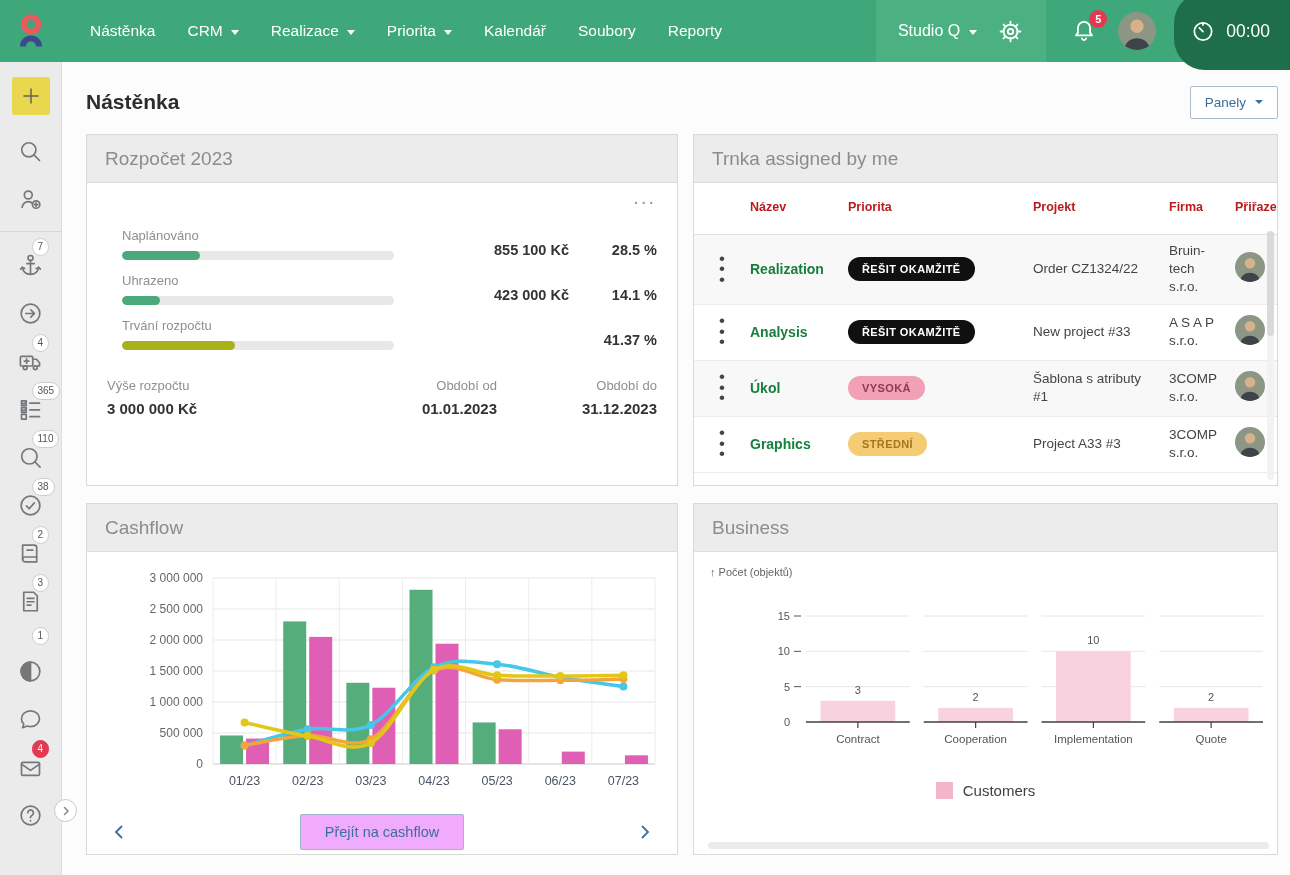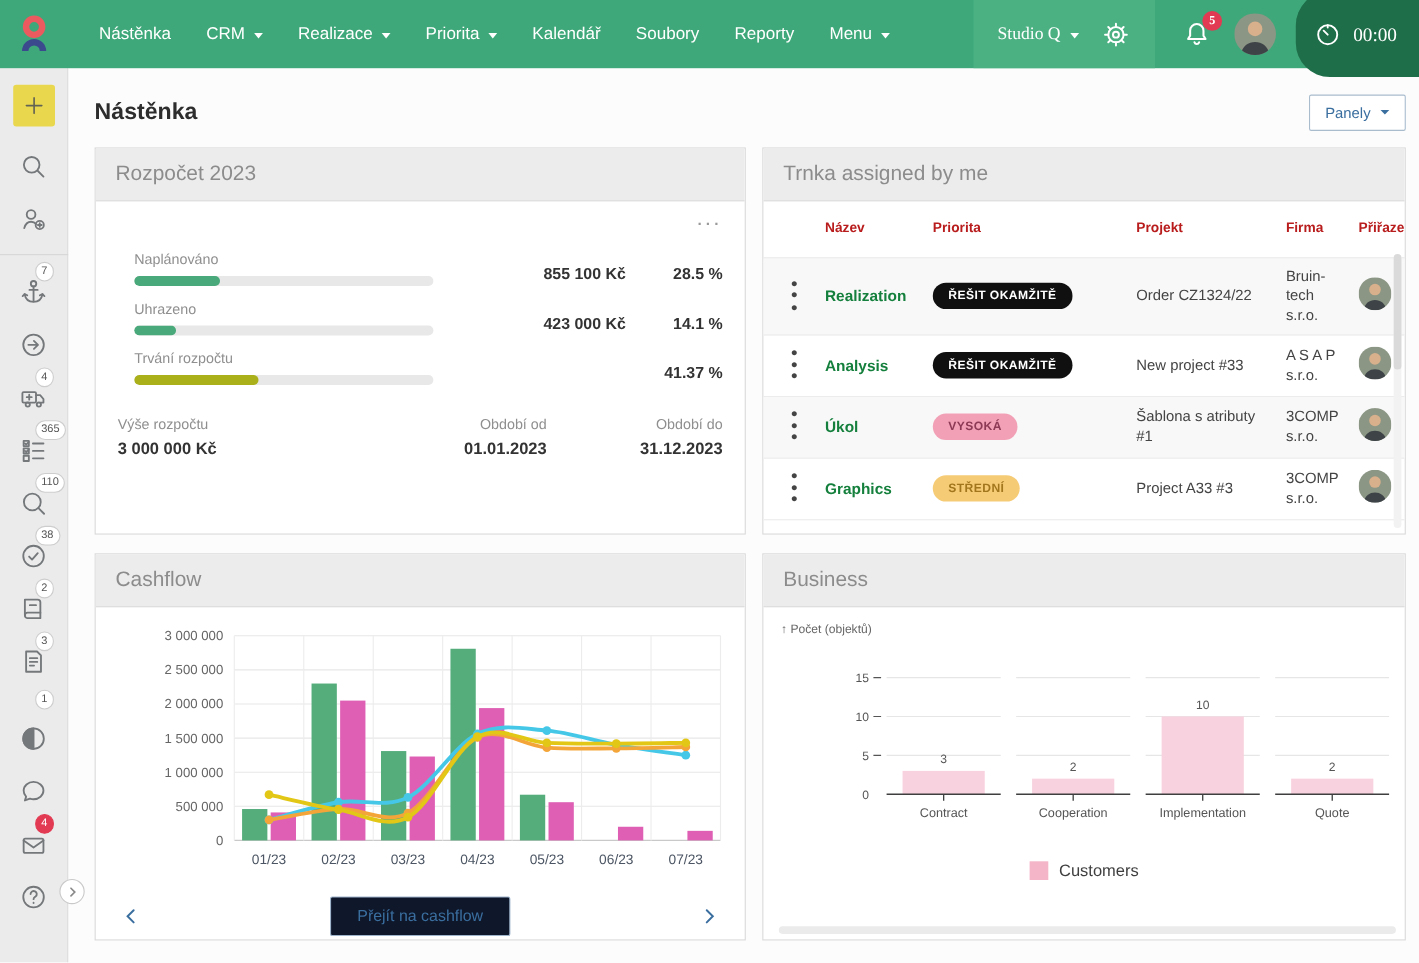--- a/index.html
+++ b/index.html
@@ -5,21 +5,21 @@
   * { margin:0; padding:0; box-sizing:border-box; }
   html,body { width:1290px; height:875px; overflow:hidden; }
   body { font-family:"Liberation Sans", sans-serif; background:#fcfcfc; position:relative; }
 
   
   .topbar { position:absolute; top:0; left:0; width:1290px; height:62px; background:#3fa87a; display:flex; align-items:center; color:#fff; z-index:20; }
   .logo { width:62px; height:62px; display:flex; align-items:center; justify-content:center; flex:0 0 62px; cursor:pointer; }
   .nav { display:flex; align-items:center; height:62px; margin-left:12px; }
   .nav-item { padding:0 16px; height:62px; display:flex; align-items:center; gap:8px; font-size:15.5px; cursor:pointer; white-space:nowrap; }
   .caret { width:0; height:0; border-left:4.5px solid transparent; border-right:4.5px solid transparent; border-top:5px solid #fff; margin-top:2px; }
-  .topbar-right { margin-left:auto; display:flex; align-items:center; height:62px;font-family:Liberation Serif, serif; }
+  .topbar-right { margin-left:auto; display:flex; align-items:center; height:62px; }
   .studio { background:#4bb183; height:62px; display:flex; align-items:center; gap:20px; padding:0 22px; }
   .studio-name { display:flex; align-items:center; gap:9px; font-size:16px; cursor:pointer; }
   .bell-wrap { position:relative; margin:0 20px 0 24px; cursor:pointer; }
   .bell-badge { position:absolute; top:-7px; right:-9px; background:#e23a52; color:#fff; font-size:11px; font-weight:bold; min-width:18px; height:18px; border-radius:9px; display:flex; align-items:center; justify-content:center; padding:0 4px; }
   .avatar-top { width:38px; height:38px; border-radius:50%; overflow:hidden; cursor:pointer; flex:0 0 38px; }
   .timer { background:#1e6e49; height:78px; margin-left:18px; border-radius:31px 0 0 31px; display:flex; align-items:center; gap:10px; padding:0 20px 0 16px; font-size:17.5px; cursor:pointer; }
 
   
   .sidebar { position:absolute; top:62px; left:0; width:62px; height:813px; background:#ebebeb; border-right:1px solid #dedede; display:flex; flex-direction:column; align-items:center; padding-top:13px; z-index:10; }
   .sb-item { position:relative; width:36px; height:48px; display:flex; align-items:center; justify-content:center; color:#75787b; cursor:pointer; flex:0 0 auto; }
@@ -73,21 +73,21 @@
   .pill.pink  { background:#f2a0b6; color:#8d3a56; }
   .pill.amber { background:#f6cb76; color:#a1761c; }
   .t-proj, .t-firm { color:#444; font-size:13.5px; line-height:1.35; padding-right:10px; }
   .t-av { width:30px; height:30px; border-radius:50%; overflow:hidden; }
   .v-scroll { position:absolute; top:96px; right:3px; bottom:5px; width:7px; background:#f2f2f2; border-radius:4px; cursor:pointer; }
   .v-thumb { width:7px; height:42%; background:#dadada; border-radius:4px; }
 
   
   .cf-body { padding:14px 8px 0; }
   .cf-footer { display:flex; align-items:center; justify-content:space-between; padding:2px 24px 0; }
-  .cf-btn { border:1px solid #9db4cb; background:#0f172a; color:#3a6e9f; font-size:14.5px; padding:9px 24px; border-radius:2px; cursor:pointer; }
+  .cf-btn { border:1px solid #9db4cb; background:#f0abfc; color:#3a6e9f; font-size:14.5px; padding:9px 24px; border-radius:2px; cursor:pointer; }
   .cf-arrow { color:#3a6e9f; cursor:pointer; display:flex; }
 
   
   .bz-body { padding:14px 16px 0; }
   .bz-ylab { font-size:11px; color:#666; }
   .legend { display:flex; align-items:center; justify-content:center; gap:10px; margin-top:12px; font-size:15px; color:#3f3f3f; }
   .legend-swatch { width:17px; height:17px; }
   .h-scroll { position:absolute; left:14px; right:8px; bottom:5px; height:7px; background:#ebebeb; border-radius:4px; cursor:pointer; }
 
   svg text { font-family:"Liberation Sans", sans-serif; }
@@ -121,24 +121,20 @@
         <span class="caret"></span>
       </div>
       <div class="nav-item">
         <span>Kalendář</span>
       </div>
       <div class="nav-item">
         <span>Soubory</span>
       </div>
       <div class="nav-item">
         <span>Reporty</span>
-      </div>
-      <div class="nav-item">
-        <span>Menu</span>
-        <span class="caret"></span>
       </div>
     </div>
   <div class="topbar-right">
     <div class="studio">
       <div class="studio-name">
         <span>Studio Q</span>
         <span class="caret"></span>
       </div>
       <span style="display:flex;cursor:pointer;">
         <svg width="27" height="27" viewBox="0 0 24 24" fill="none" stroke="#fff" stroke-width="1.6" stroke-linecap="round">

